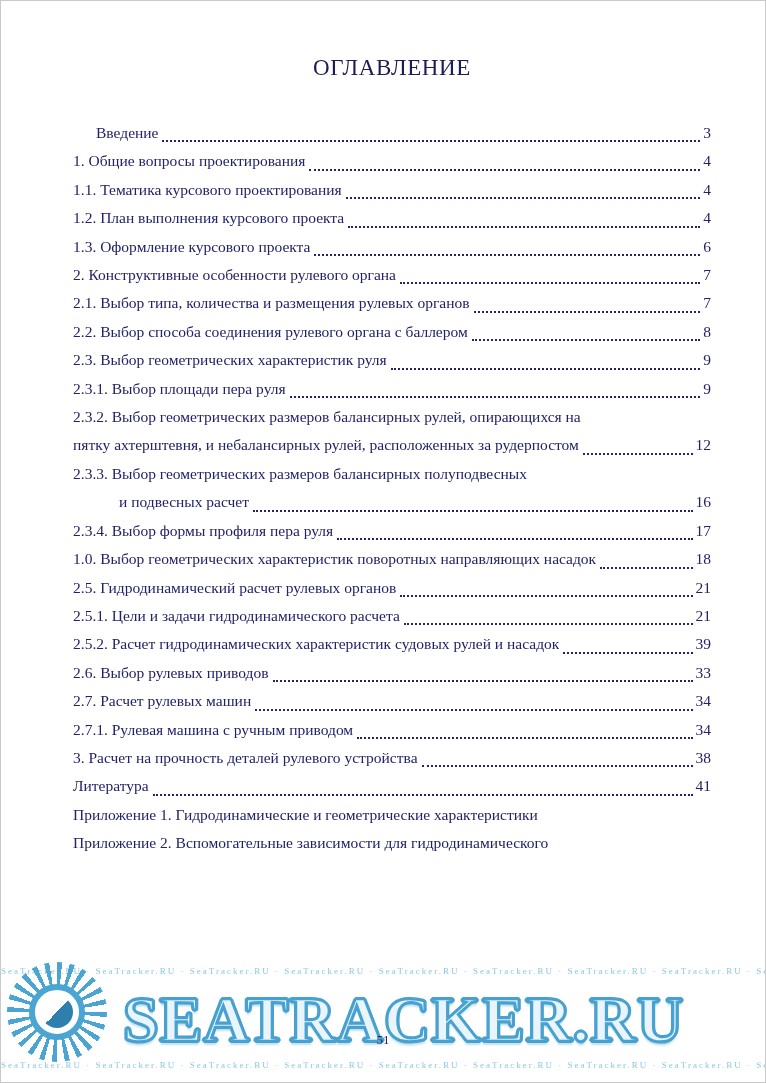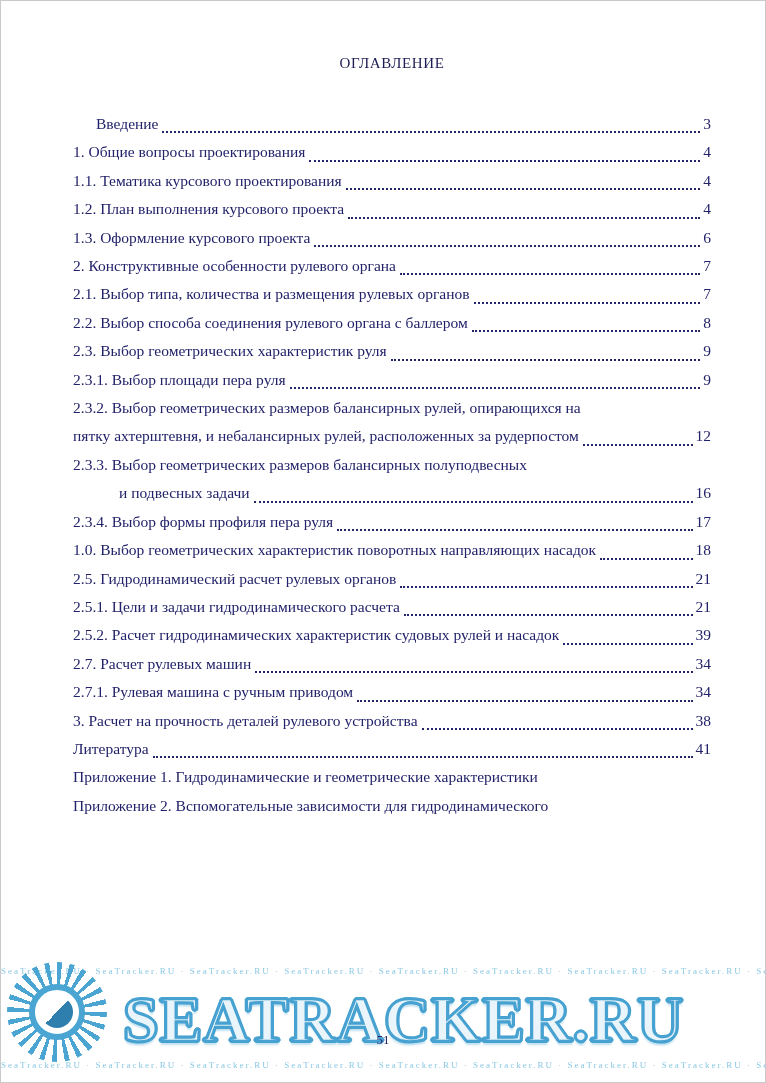--- a/index.html
+++ b/index.html
@@ -15,21 +15,21 @@
     color: #22226a;
   }
   .content {
     position: absolute;
     left: 72px;
     right: 54px;
     top: 54px;
   }
   .doc-title {
     text-align: center;
-    font-size: 15px;
+    font-size: 23px;
     letter-spacing: 0.6px;
     color: #1d1d55;
     margin: 0 0 38px 0;
     font-weight: 400;
   }
   .toc-row {
     display: flex;
     align-items: flex-end;
     line-height: 28.4px;
     font-size: 15.5px;
@@ -199,21 +199,21 @@
     <span class="toc-dots"></span>
     <span class="toc-page">12</span>
   </div>
 
   <div class="toc-row">
     <span class="toc-text">2.3.3. Выбор геометрических размеров балансирных полуподвесных</span>
 
   </div>
 
   <div class="toc-row ind-2">
-    <span class="toc-text">и подвесных задачи</span>
+    <span class="toc-text">и подвесных расчет</span>
     <span class="toc-dots"></span>
     <span class="toc-page">16</span>
   </div>
 
   <div class="toc-row">
     <span class="toc-text">2.3.4. Выбор формы профиля пера руля</span>
     <span class="toc-dots"></span>
     <span class="toc-page">17</span>
   </div>
 
@@ -234,20 +234,25 @@
     <span class="toc-dots"></span>
     <span class="toc-page">21</span>
   </div>
 
   <div class="toc-row">
     <span class="toc-text">2.5.2. Расчет гидродинамических характеристик судовых рулей и насадок</span>
     <span class="toc-dots"></span>
     <span class="toc-page">39</span>
   </div>
 
+  <div class="toc-row">
+    <span class="toc-text">2.6. Выбор рулевых приводов</span>
+    <span class="toc-dots"></span>
+    <span class="toc-page">33</span>
+  </div>
 
   <div class="toc-row">
     <span class="toc-text">2.7. Расчет рулевых машин</span>
     <span class="toc-dots"></span>
     <span class="toc-page">34</span>
   </div>
 
   <div class="toc-row">
     <span class="toc-text">2.7.1. Рулевая машина с ручным приводом</span>
     <span class="toc-dots"></span>

